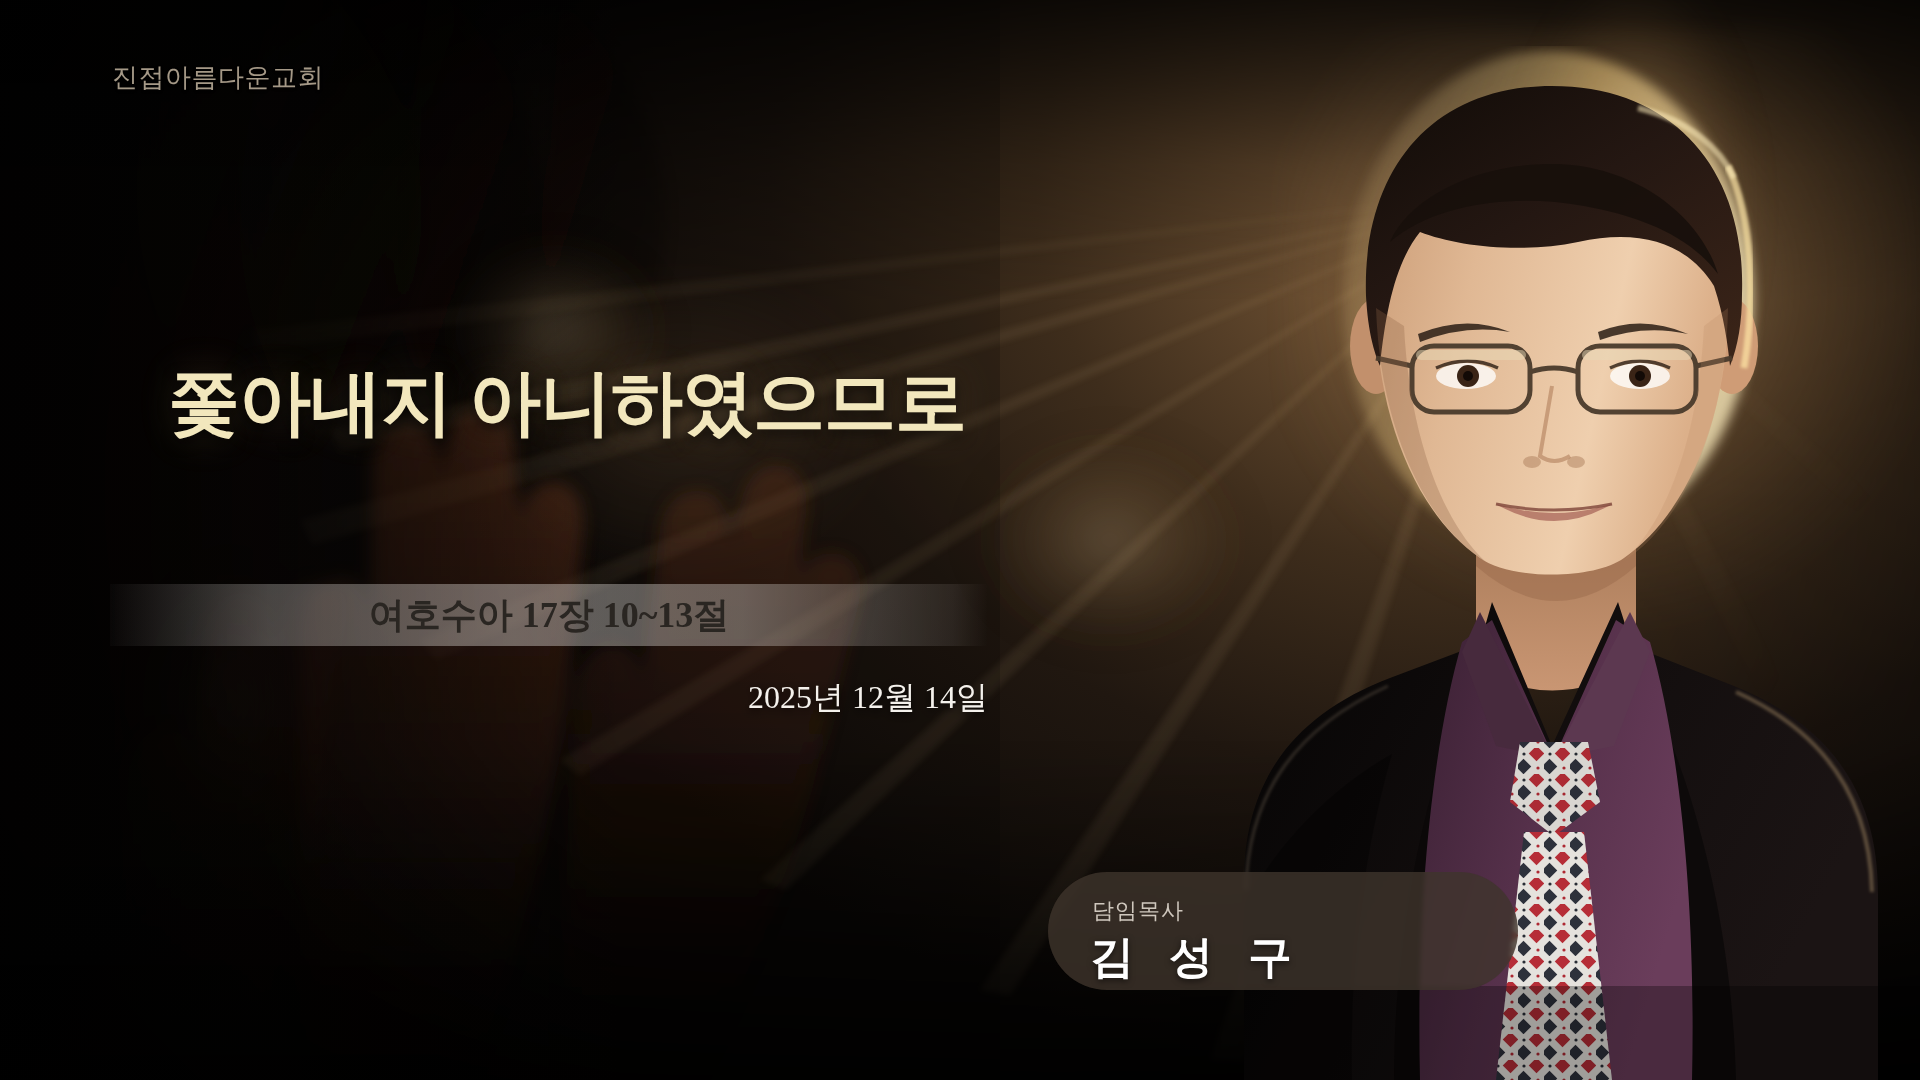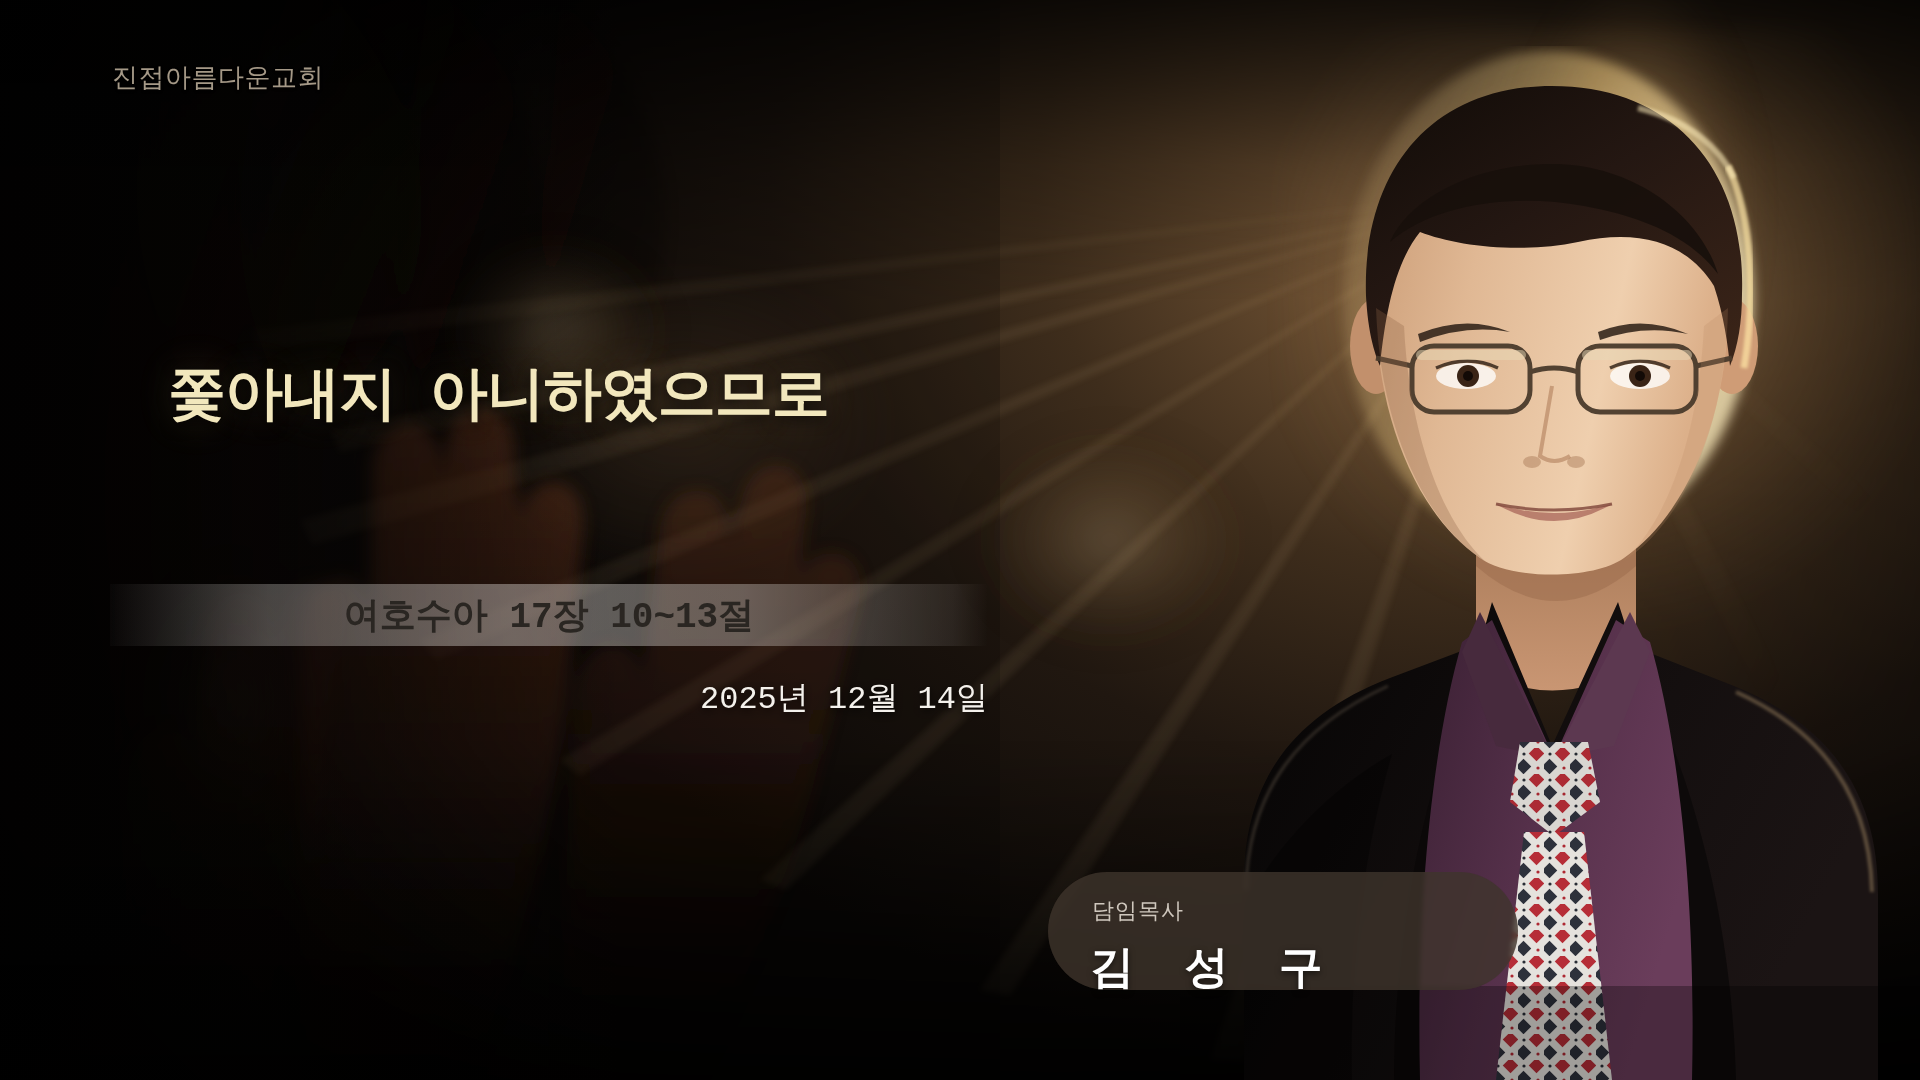--- a/index.html
+++ b/index.html
@@ -5,21 +5,21 @@
   html, body {
     margin: 0;
     padding: 0;
     background: #000;
   }
   #stage {
     position: relative;
     width: 1920px;
     height: 1080px;
     overflow: hidden;
-    font-family: Liberation Mono, monospace;
+    font-family: Liberation Serif, serif;
     background: #0a0806;
   }
 
   
   .bg-base {
     position: absolute; inset: 0;
     background:
       radial-gradient(ellipse 1100px 900px at 78% 18%, #8d6a45 0%, #6a4e31 18%, #3e2d1c 42%, #201710 66%, #0c0907 100%),
       linear-gradient(100deg, #050403 0%, #0e0a07 22%, #1d1410 48%, #2b1e14 70%, #1a120c 100%);
   }
@@ -73,21 +73,21 @@
     letter-spacing: 0.5px;
     color: #bcae9a;
     opacity: 0.88;
     text-shadow: 0 1px 3px rgba(0,0,0,0.9);
     white-space: nowrap;
   }
 
   .sermon-title {
     position: absolute;
     left: 168px; top: 355px;
-    font-size: 58px;
+    font-size: 72px;
     font-weight: 700;
     letter-spacing: -1px;
     color: #f2e7bd;
     white-space: nowrap;
     text-shadow: 0 4px 14px rgba(0,0,0,0.75), 0 0 40px rgba(255,220,150,0.18);
   }
 
   .verse-bar {
     position: absolute;
     left: 110px; top: 584px;
@@ -145,21 +145,20 @@
   }
   .pastor-name {
     position: absolute;
     left: 1090px; top: 928px;
     font-size: 44px;
     font-weight: 600;
     color: #ffffff;
     letter-spacing: 12px;
     white-space: nowrap;
     text-shadow: 0 2px 6px rgba(0,0,0,0.6);
-    margin-top: 10px;
   }
 
   
   .portrait {
     position: absolute;
     left: 1180px; top: 46px;
     width: 740px; height: 1034px;
   }
   .portrait svg { display:block; }
 </style>

